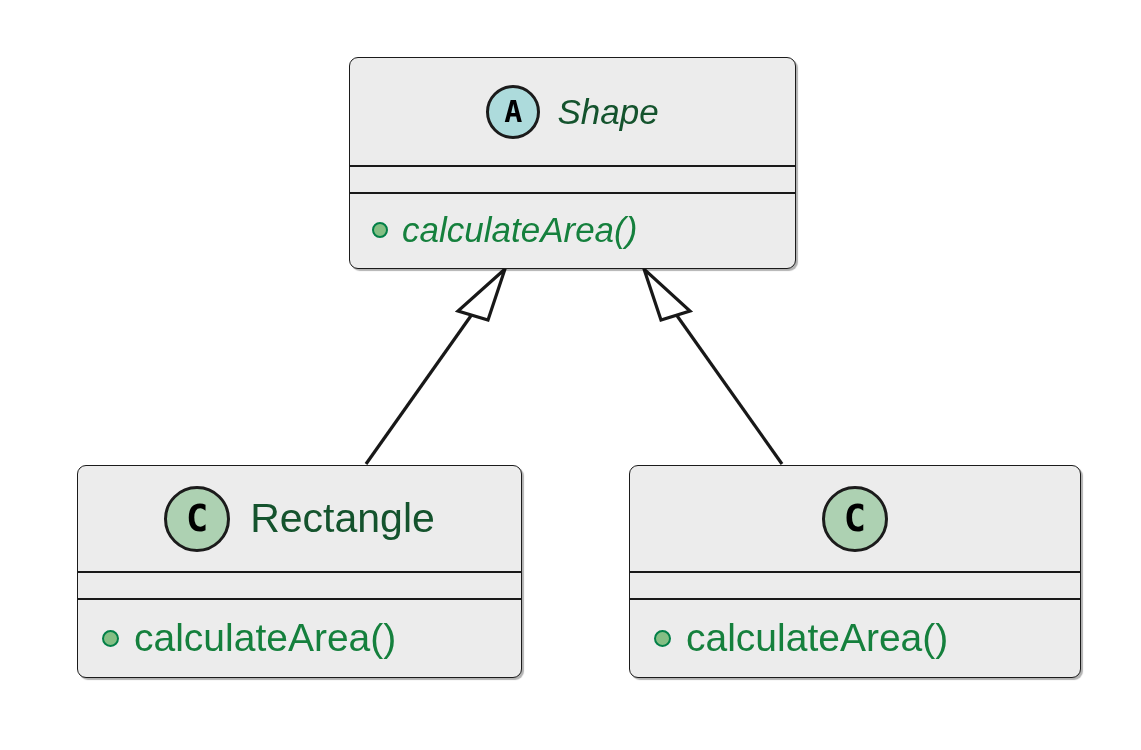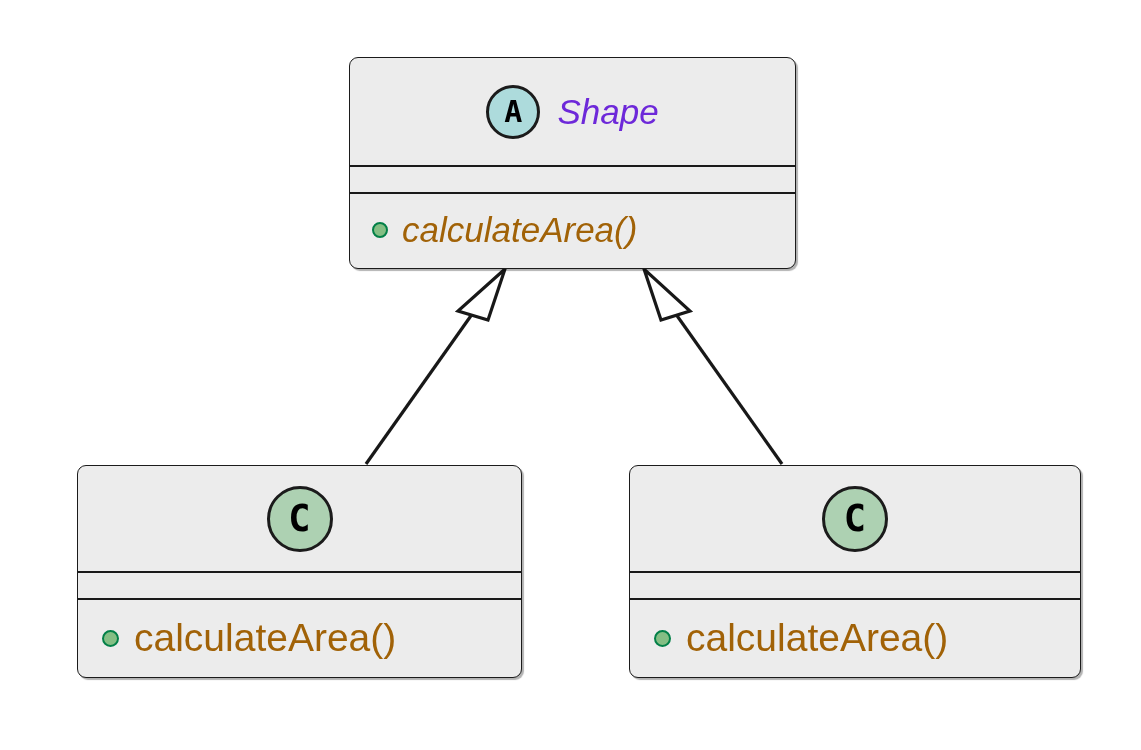--- a/index.html
+++ b/index.html
@@ -66,21 +66,21 @@
     background: #ADD1B2;
   }
   .badge-letter {
     font-family: "DejaVu Sans Mono", "Liberation Mono", monospace;
     font-weight: bold;
     color: #000000;
     line-height: 1;
     letter-spacing: 0;
   }
   .class-name {
-    color: #6d28d9;
+    color: #14532d;
     white-space: nowrap;
   }
   .class-name.is-abstract {
     font-style: italic;
   }
   
   .compartment-rule {
     width: 100%;
     height: 0;
     border-top: 2.5px solid #191919;
@@ -98,21 +98,21 @@
     white-space: nowrap;
   }
   .visibility-dot {
     flex: none;
     border-radius: 50%;
     background: #84BE84;
     border: 2px solid #038048;
     box-sizing: border-box;
   }
   .member-label {
-    color: #a16207;
+    color: #15803d;
   }
   .member-label.is-abstract {
     font-style: italic;
   }
 
   
   #class-shape {
     left: 349px;
     top: 57px;
     width: 447px;
@@ -226,20 +226,21 @@
         <span class="member-label is-abstract">calculateArea()</span>
       </div>
     </div>
   </div>
 
   <div class="uml-class" id="class-rectangle">
     <div class="class-header">
       <span class="stereotype-badge badge-class">
         <span class="badge-letter">C</span>
       </span>
+      <span class="class-name">Rectangle</span>
     </div>
     <div class="compartment-rule"></div>
     <div class="attrs-compartment"></div>
     <div class="compartment-rule"></div>
     <div class="methods-compartment">
       <div class="member-row">
         <span class="visibility-dot"></span>
         <span class="member-label">calculateArea()</span>
       </div>
     </div>

